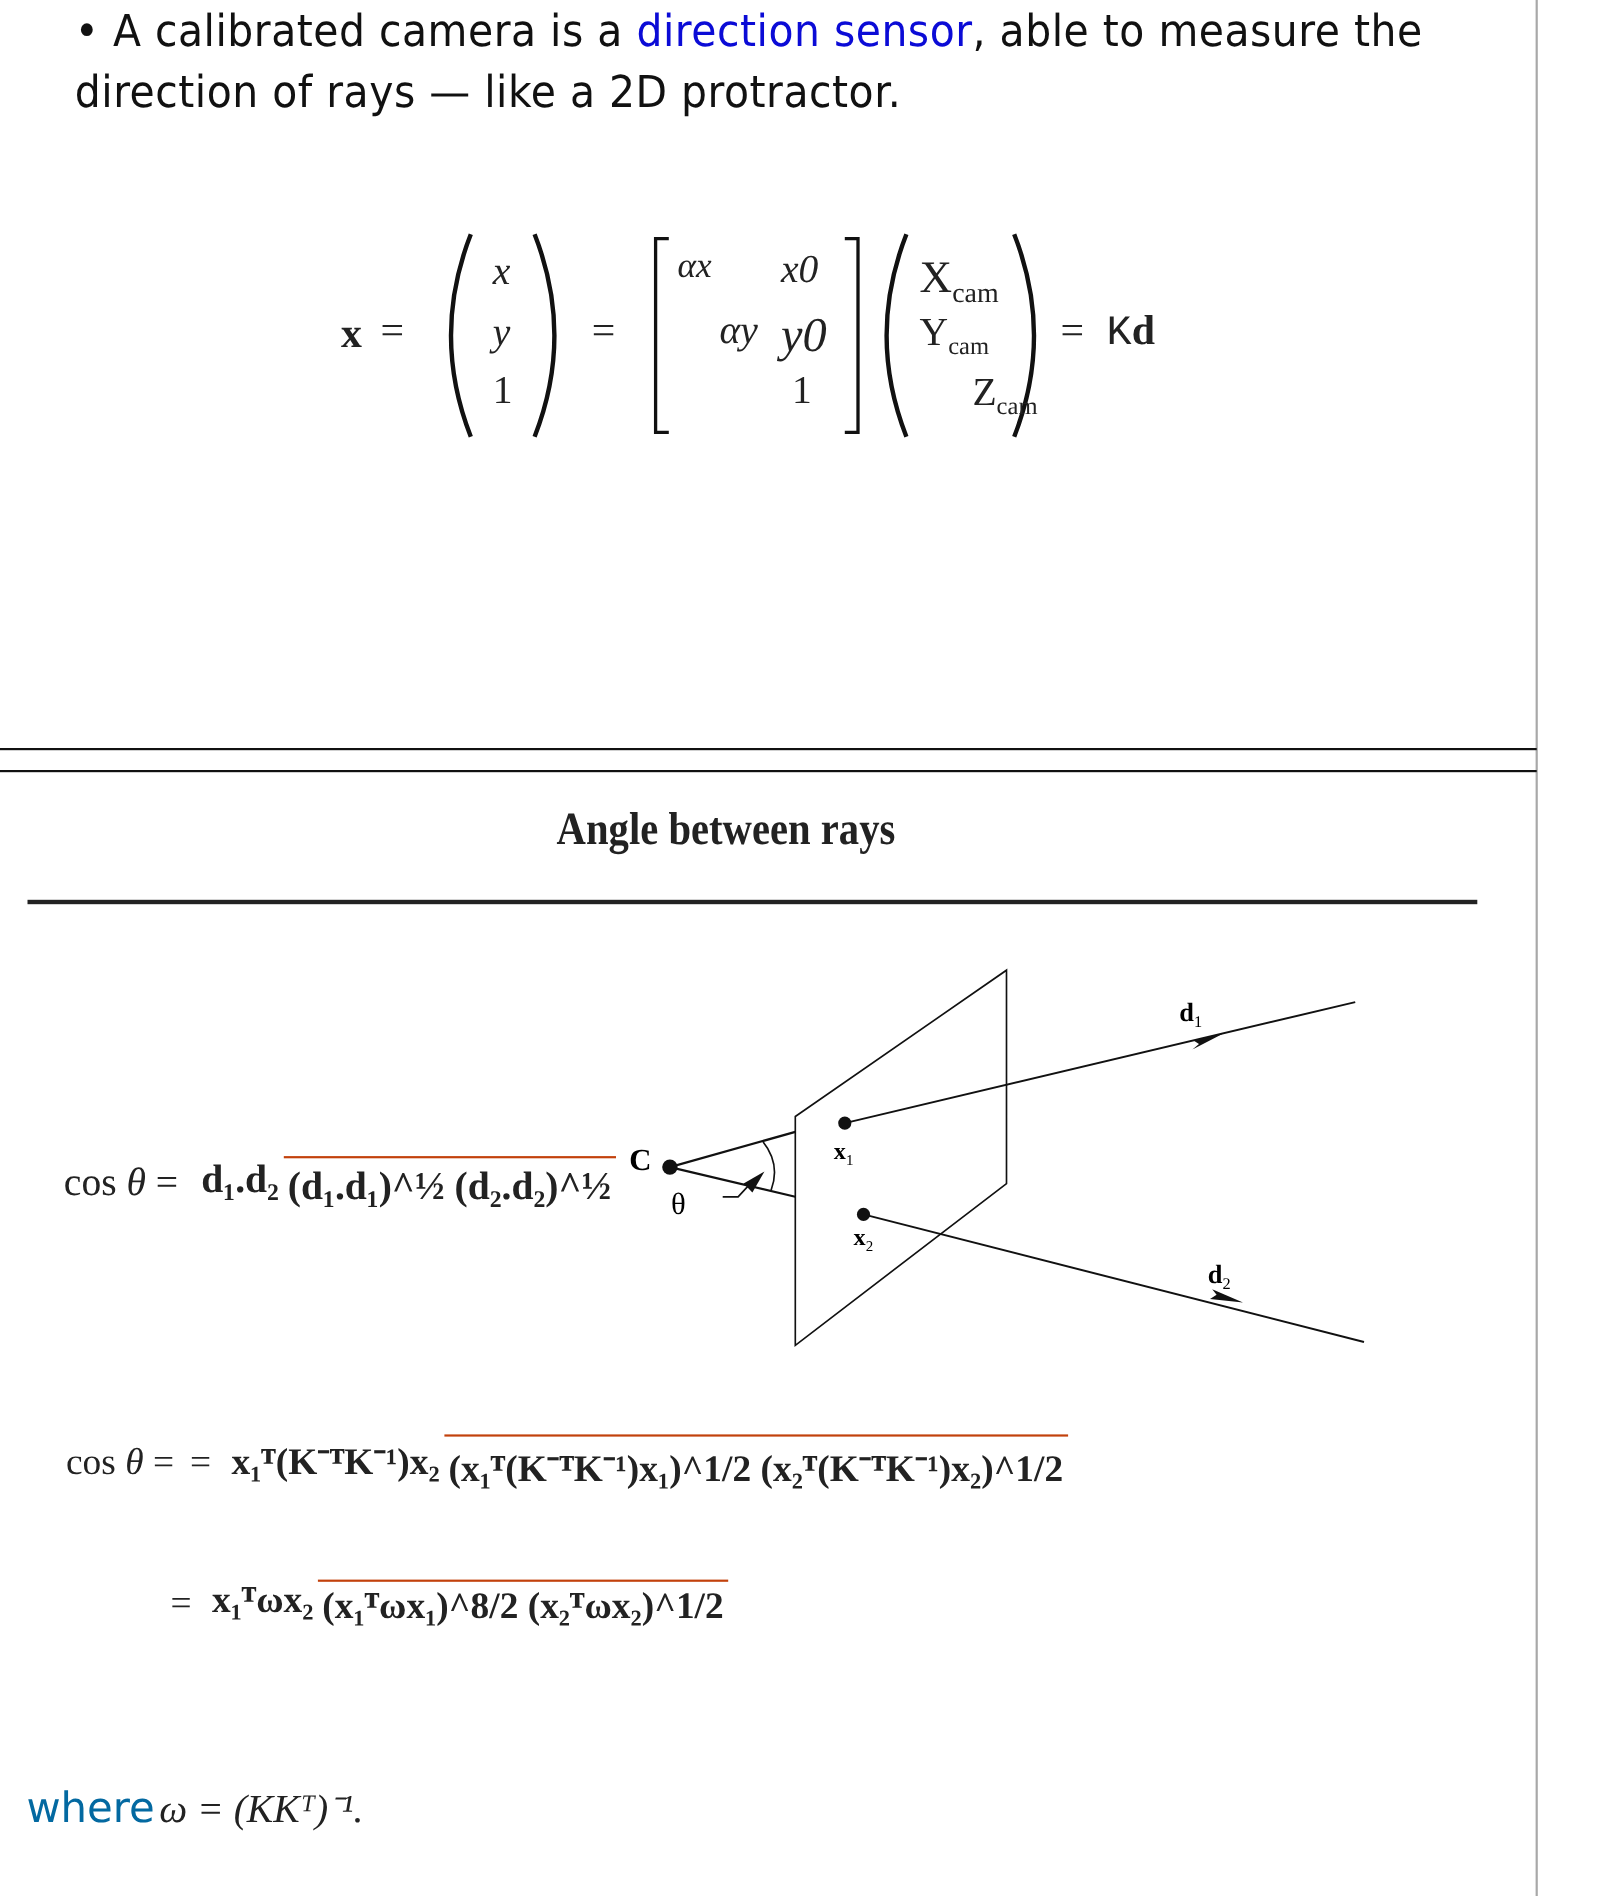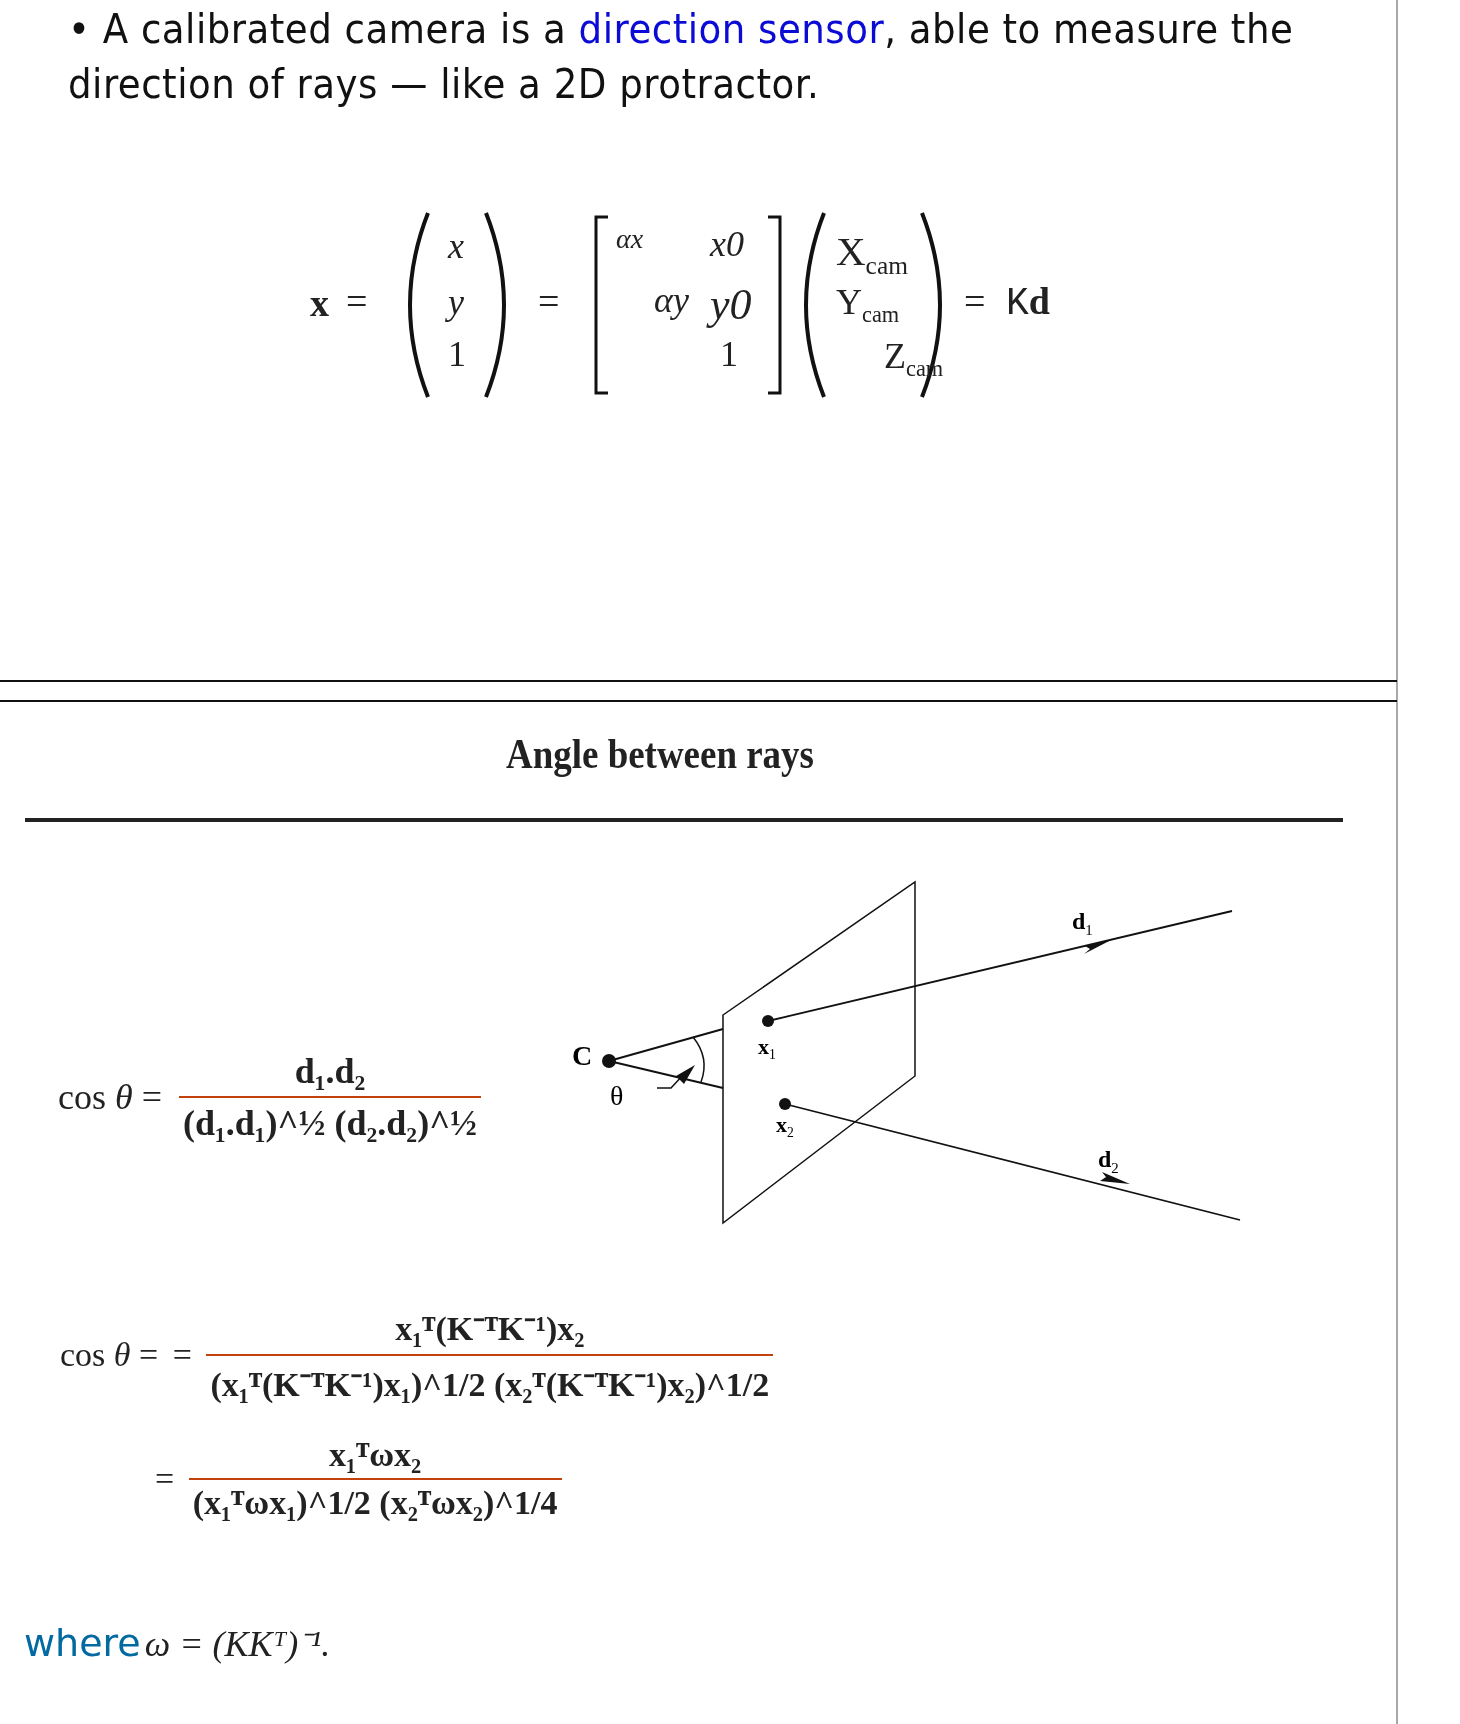--- a/index.html
+++ b/index.html
@@ -9,21 +9,21 @@
   .lib { font-family:"Liberation Serif", serif; }
   .bullet-text { font-family:"DejaVu Sans", sans-serif; font-size:40px; letter-spacing:0.5px; line-height:54px; color:#111; transform:scaleX(0.93); transform-origin:left top; white-space:nowrap; }
   .link { color:#0b0bd6; }
   .vborder { left:1396px; top:0; width:2px; height:1724px; background:#a8a8a8; }
   .hline { height:2px; background:#111; }
   .title { font-family:"Liberation Serif", serif; font-weight:bold; font-size:42px; color:#222; white-space:nowrap; transform:scaleX(0.88); }
   .rule { background:#222; height:4px; }
   .math { font-family:"Liberation Serif", serif; color:#222; white-space:nowrap; }
   .it { font-style:italic; }
   .b { font-weight:bold; }
-  .frac { display:inline-flex; flex-direction:column; align-items:center; vertical-align:middle; }
+  .frac { display:inline-flex; vertical-align:middle; }
   .frac .num { padding:0 4px 4px; }
   .frac .den { padding:4px 4px 0; border-top:2px solid #c2410c; }
   sub, sup { font-size:62%; line-height:0; }
   .kfont { font-family:"Liberation Mono", monospace; }
 </style>
 </head>
 <body>
 
 <div class="abs vborder"></div>
 
@@ -43,21 +43,21 @@
 
     <path d="M524,8 Q488,100 524,192" stroke="#111" stroke-width="4" fill="none"></path>
     <path d="M622,8 Q658,100 622,192" stroke="#111" stroke-width="4" fill="none"></path>
   </svg>
   <span class="abs math b" style="left:10px; top:76px; font-size:38px;">x</span>
   <span class="abs math" style="left:46px; top:74px; font-size:38px;">=</span>
   <span class="abs math it" style="left:148px; top:20px; font-size:36px;">x</span>
   <span class="abs math it" style="left:148px; top:76px; font-size:36px;">y</span>
   <span class="abs math" style="left:148px; top:128px; font-size:36px;">1</span>
   <span class="abs math" style="left:238px; top:74px; font-size:38px;">=</span>
-  <span class="abs math it" style="left:316px; top:18px; font-size:28px;">αx</span>
+  <span class="abs math it" style="left:316px; top:18px; font-size:32px;">αx</span>
   <span class="abs math it" style="left:410px; top:18px; font-size:36px;">x0</span>
   <span class="abs math it" style="left:354px; top:74px; font-size:36px;">αy</span>
   <span class="abs math it" style="left:410px; top:74px; font-size:44px;">y0</span>
   <span class="abs math" style="left:420px; top:128px; font-size:36px;">1</span>
   <span class="abs math" style="left:536px; top:22px; font-size:41px;"><span>X</span><sub>cam</sub></span>
   <span class="abs math" style="left:536px; top:76px; font-size:36px;"><span>Y</span><sub>cam</sub></span>
   <span class="abs math" style="left:536px; top:130px; font-size:36px;margin-left:48px;"><span>Z</span><sub>cam</sub></span>
   <span class="abs math" style="left:664px; top:74px; font-size:38px;">=</span>
   <span class="abs math" style="left:706px; top:74px; font-size:38px;"><span class="kfont">K</span><span class="b">d</span></span>
 </div>
@@ -113,20 +113,20 @@
   <span class="frac">
     <span class="num b">x₁ᵀ(K⁻ᵀK⁻¹)x₂</span>
     <span class="den b">(x₁ᵀ(K⁻ᵀK⁻¹)x₁)^1/2 (x₂ᵀ(K⁻ᵀK⁻¹)x₂)^1/2</span>
   </span>
 </div>
 
 <div class="abs math" style="left:155px; top:1436px; font-size:34px;">
   <span style="vertical-align:middle;">=</span>
   <span class="frac" style="margin-left:6px;">
     <span class="num b">x₁ᵀωx₂</span>
-    <span class="den b">(x₁ᵀωx₁)^1/2 (x₂ᵀωx₂)^1/4</span>
+    <span class="den b">(x₁ᵀωx₁)^8/2 (x₂ᵀωx₂)^1/2</span>
   </span>
 </div>
 
 <div class="abs" style="left:24px; top:1618px; white-space:nowrap;">
   <span class="sans" style="font-size:38px; color:#0369a1;">where</span>
   <span class="math it" style="font-size:36px;">ω = (KKᵀ)⁻¹.</span>
 </div>
 
 </body></html>

